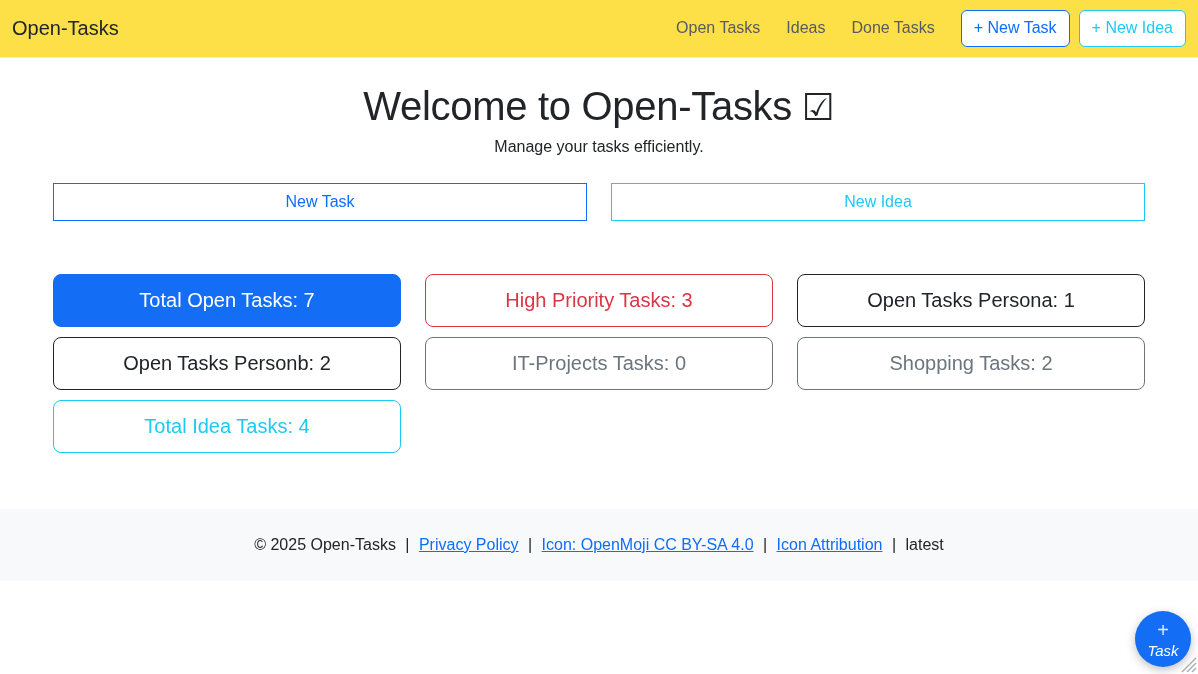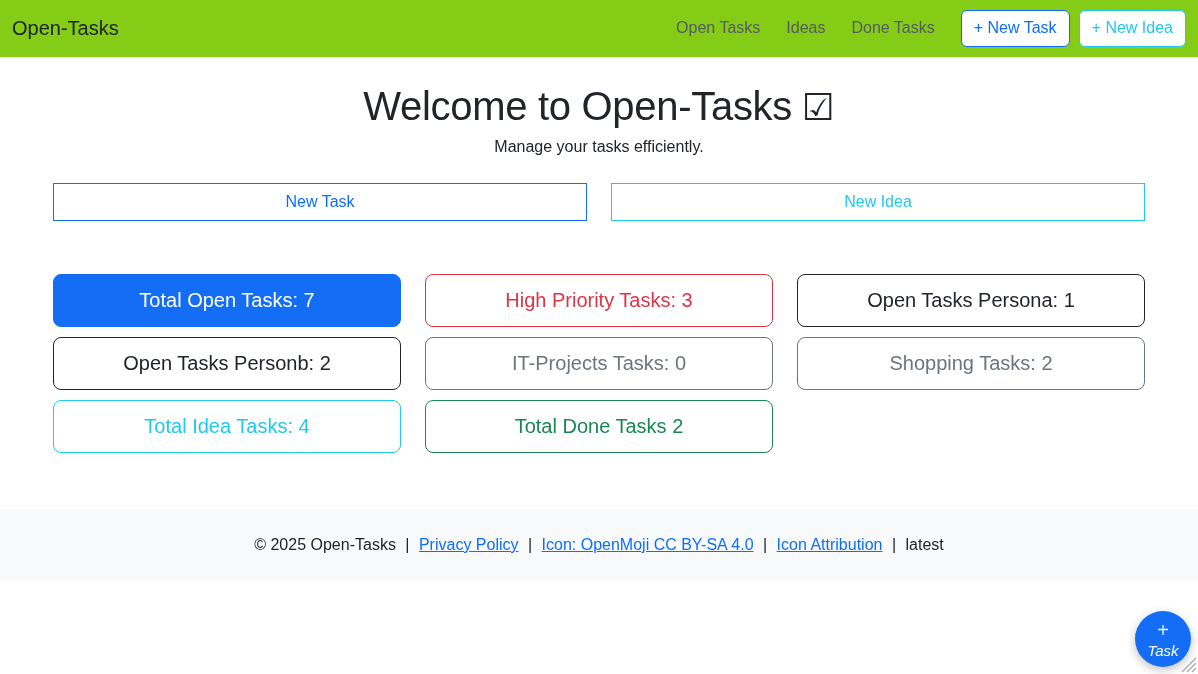--- a/index.html
+++ b/index.html
@@ -7,21 +7,21 @@
   body {
     font-family: "Liberation Sans", "DejaVu Sans", sans-serif;
     color: #212529;
     min-height: 674px;
     position: relative;
   }
 
   
   .navbar {
     height: 58px;
-    background: #84cc16;
+    background: #fde047;
     border-bottom: 1px solid #e9eaec;
     display: flex;
     align-items: center;
     justify-content: space-between;
     padding: 0 12px;
   }
   .brand { font-size: 20px; color: #212529; cursor: pointer; }
   .nav-right { display: flex; align-items: center; }
   .nav-links { display: flex; gap: 26px; margin-right: 26px; }
   .nav-link { font-size: 16px; color: #565b61; cursor: pointer; }
@@ -165,21 +165,20 @@
   </div>
 
   <div class="stats">
     <div class="stat primary">Total Open Tasks: 7</div>
     <div class="stat danger">High Priority Tasks: 3</div>
     <div class="stat dark">Open Tasks Persona: 1</div>
     <div class="stat dark">Open Tasks Personb: 2</div>
     <div class="stat secondary">IT-Projects Tasks: 0</div>
     <div class="stat secondary">Shopping Tasks: 2</div>
     <div class="stat info">Total Idea Tasks: 4</div>
-    <div class="stat success">Total Done Tasks 2</div>
   </div>
 </main>
 
 <footer class="footer">
   <span>© 2025 Open-Tasks</span>
   <span class="sep">|</span>
   <a>Privacy Policy</a>
   <span class="sep">|</span>
   <a>Icon: OpenMoji CC BY-SA 4.0</a>
   <span class="sep">|</span>

